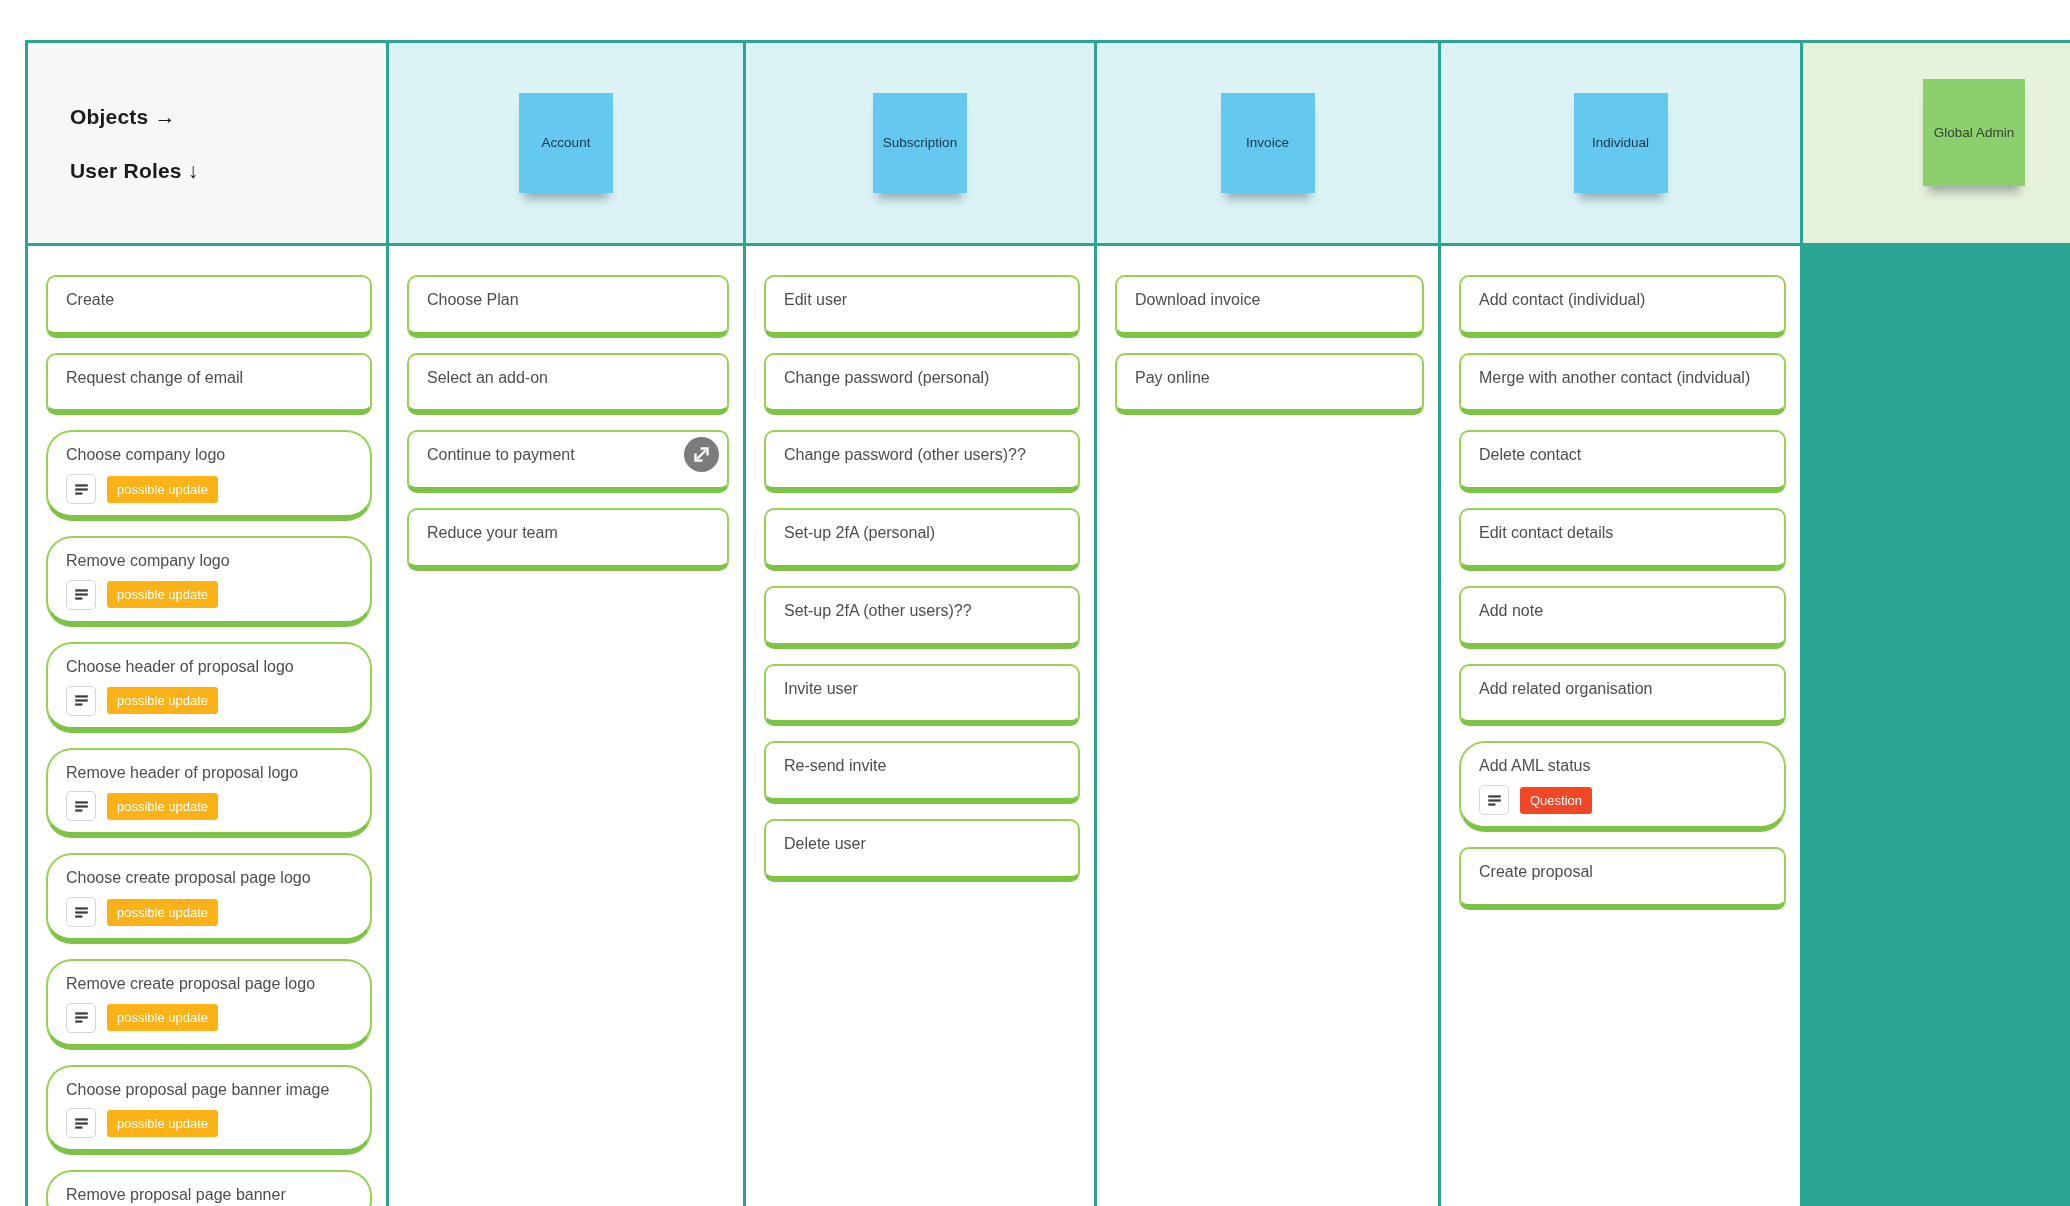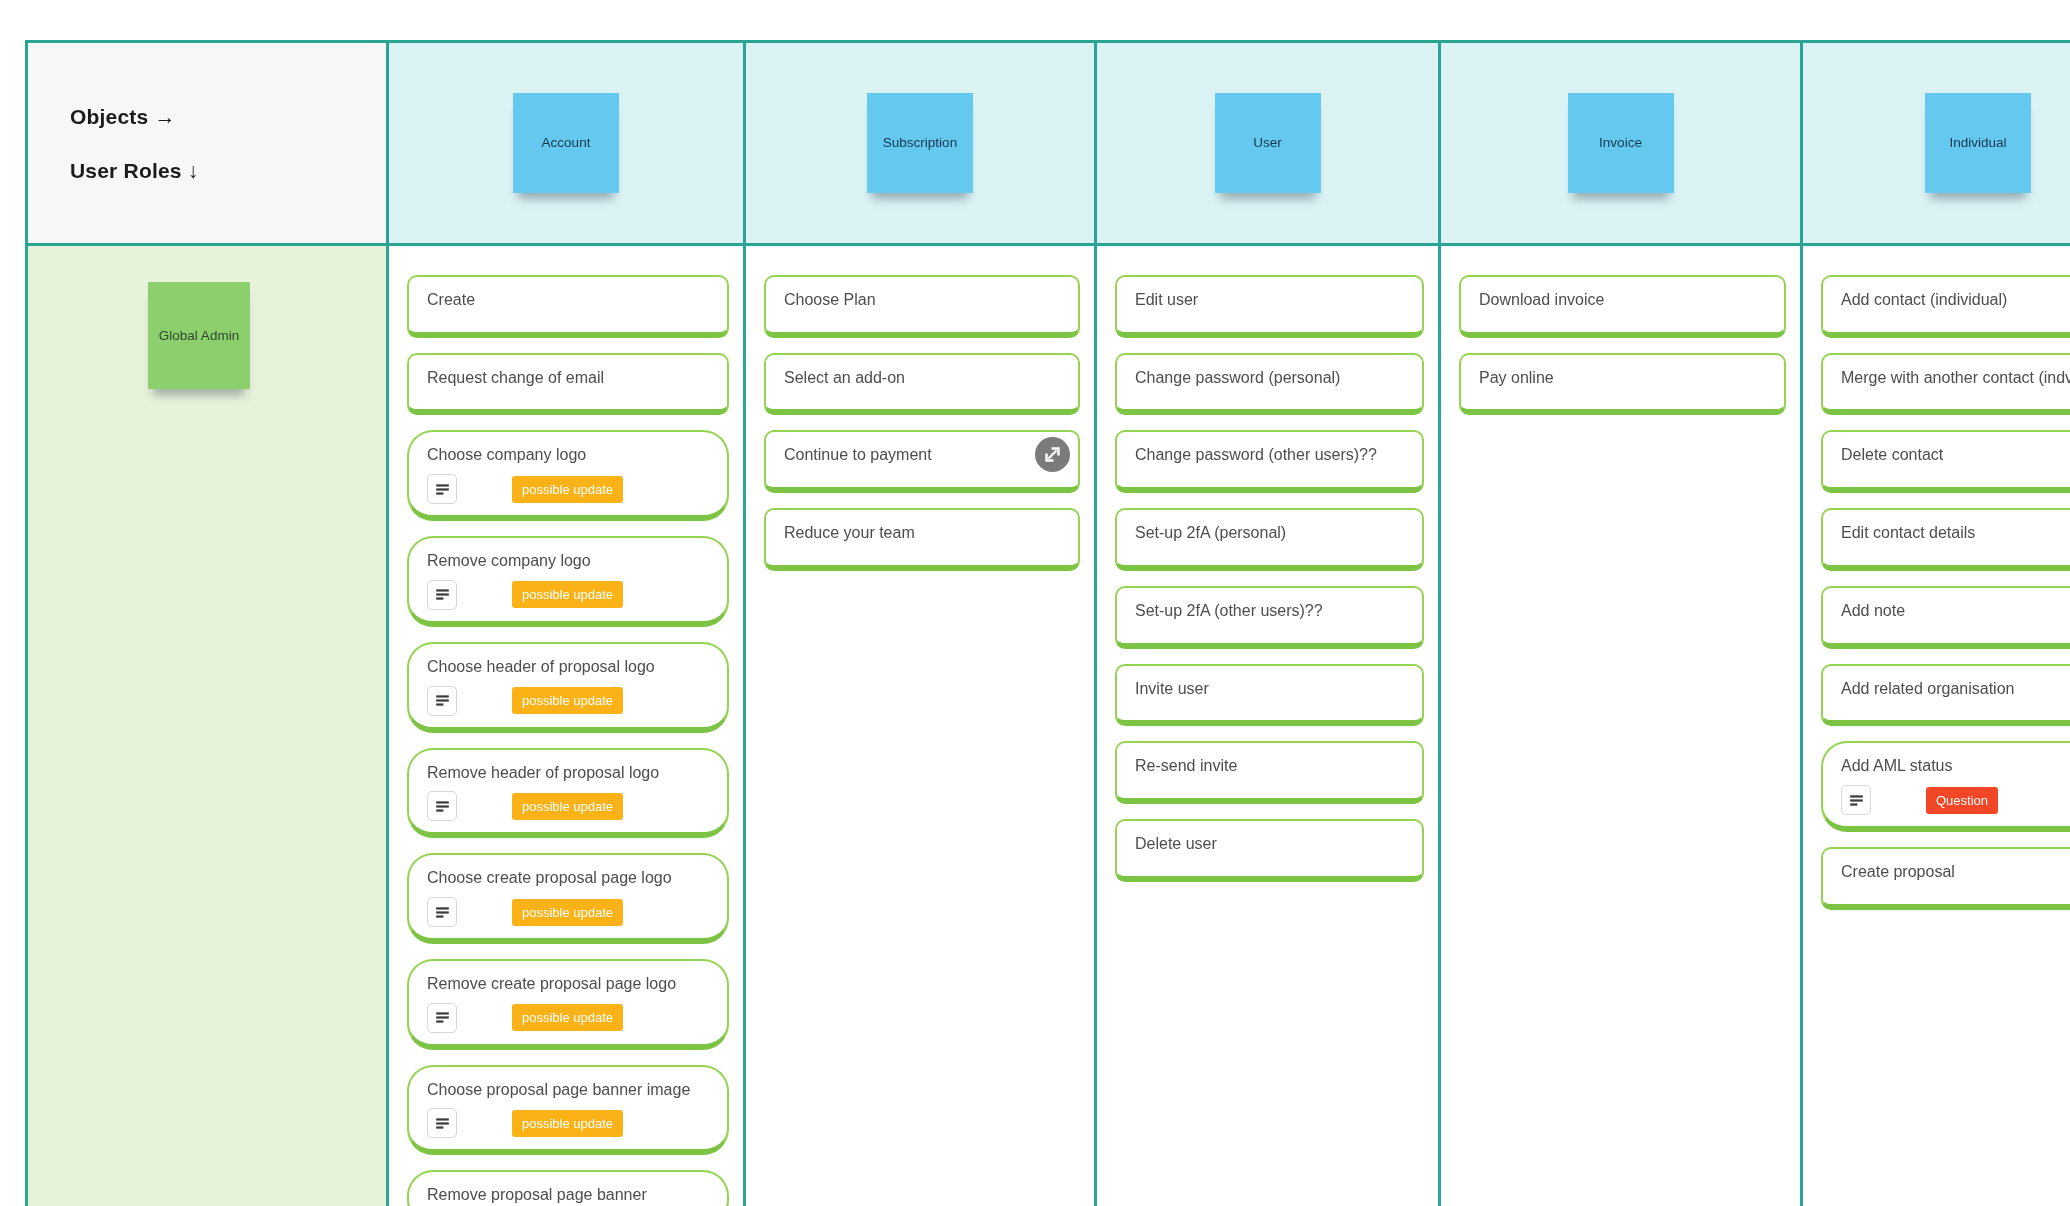--- a/index.html
+++ b/index.html
@@ -21,21 +21,21 @@
   .corner-label{font-size:21px;font-weight:bold;color:#1b1b1b;margin-bottom:30px;letter-spacing:.2px;}
   .cell.header{background:var(--headerBg,#dbf3f5);display:flex;align-items:center;justify-content:center;}
   .cell.role{background:var(--roleBg,#e7f2da);}
   .cell.body{background:#ffffff;padding:29px 14px 0 18px;}
 
   .sticky{
     display:flex;align-items:center;justify-content:center;text-align:center;
     box-shadow:0 11px 9px -5px rgba(40,60,70,.38);
     cursor:default;line-height:1.3;
   }
-  .sticky.blue{width:106px;height:100px;background:var(--stickyBlue,#65c8ef);color:#16384e;font-size:13.5px;}
+  .sticky.blue{width:94px;height:100px;background:var(--stickyBlue,#65c8ef);color:#16384e;font-size:13.5px;}
   .sticky.green{width:102px;height:107px;background:var(--stickyGreen,#8ccf6d);color:#31462f;font-size:13.5px;margin:36px 0 0 120px;}
 
   .card{
     position:relative;background:#fff;
     border:2px solid var(--cardBorder,#94d452);
     border-bottom:6px solid var(--cardBottom,#7dc344);
     border-radius:10px;
     padding:12px 18px 20px;margin-bottom:15px;
     min-height:56px;box-sizing:border-box;
   }
@@ -43,21 +43,21 @@
   .card-title{font-size:16px;line-height:1.42;color:#4d4d4d;}
   .meta{display:flex;align-items:center;gap:11px;margin-top:7px;}
   .note-icon{
     width:30px;height:30px;background:#fff;border:1.5px solid #d6d6d6;border-radius:5px;
     display:flex;align-items:center;justify-content:center;box-sizing:border-box;flex:0 0 auto;
   }
   .note-icon svg{display:block;}
   .note-icon line{stroke:#3c3c3c;stroke-width:2.5;}
   .badge{
     display:inline-flex;align-items:center;height:27px;padding:0 10px;
-    border-radius:3px;color:#fff;font-size:13px;white-space:nowrap;margin-left:44px;
+    border-radius:3px;color:#fff;font-size:13px;white-space:nowrap;
   }
   .badge.yellow{background:var(--badgeYellow,#fbb216);}
   .badge.red{background:var(--badgeRed,#f24726);}
   .expand{
     position:absolute;top:5px;right:8px;width:35px;height:35px;border-radius:50%;
     background:var(--iconGray,#7b7b7b);display:flex;align-items:center;justify-content:center;
     cursor:pointer;
   }
   .expand svg{display:block;}
 </style>
@@ -69,23 +69,20 @@
     <div class="cell corner">
       <div class="corner-label">Objects →</div>
       <div class="corner-label">User Roles ↓</div>
     </div>
 
   <div class="cell header">
         <div class="sticky blue">Account</div>
       </div>
       <div class="cell header">
         <div class="sticky blue">Subscription</div>
-      </div>
-      <div class="cell header">
-        <div class="sticky blue">User</div>
       </div>
       <div class="cell header">
         <div class="sticky blue">Invoice</div>
       </div>
       <div class="cell header">
         <div class="sticky blue">Individual</div>
       </div>
       <div class="cell role">
         <div class="sticky green">Global Admin</div>
       </div>

